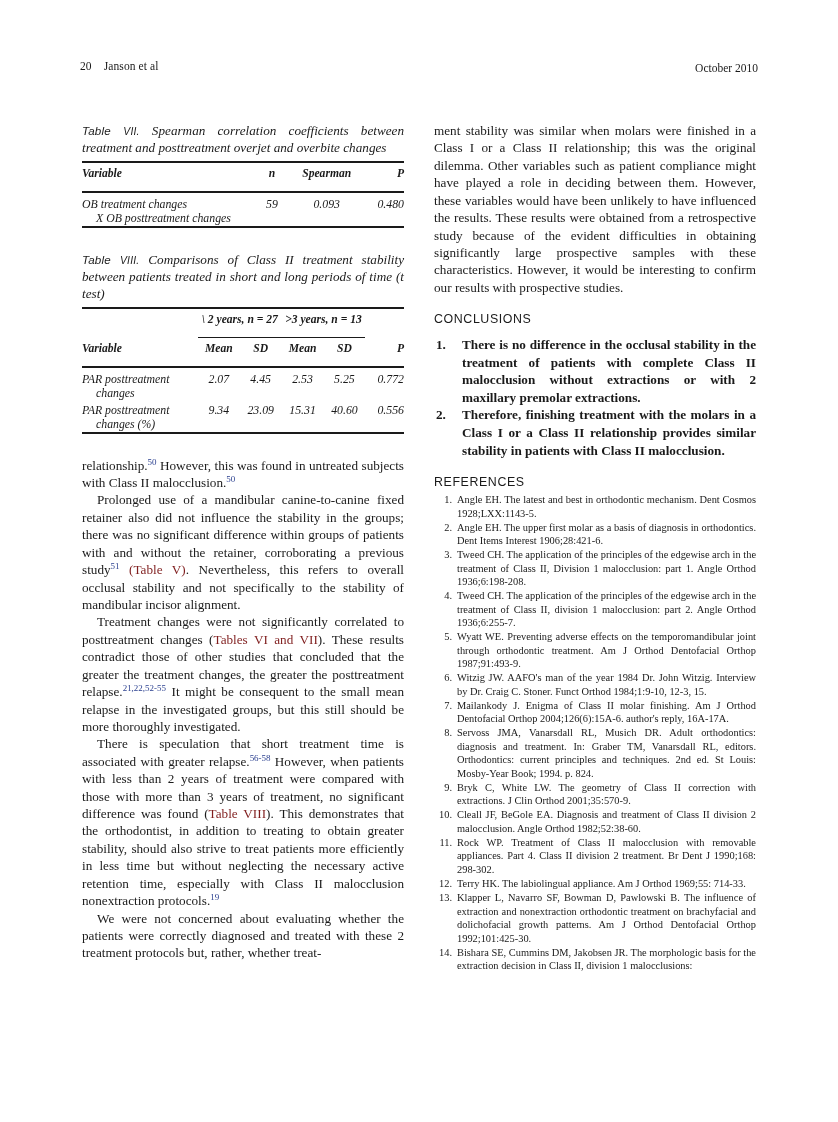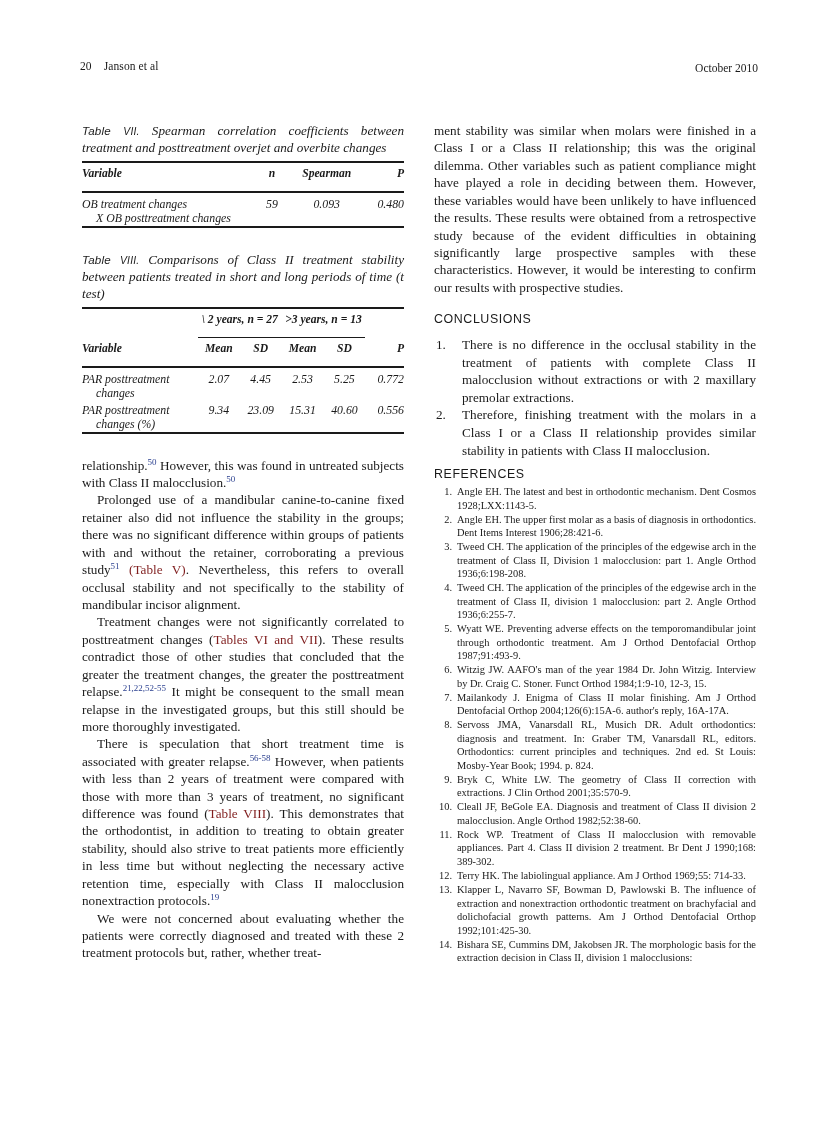--- a/index.html
+++ b/index.html
@@ -124,20 +124,21 @@
     font-weight: normal;
     letter-spacing: 0.6px;
     margin: 16px 0 10px 0;
   }
 
   
   ol.concl {
     margin: 0; padding: 0;
     list-style: none;
     counter-reset: cn;
+    font-weight: bold;
   }
   ol.concl li {
     position: relative;
     padding-left: 28px;
     margin-bottom: 0px;
     font-size: 13.2px;
     line-height: 1.33;
     text-align: justify;
   }
   ol.concl li::before {
@@ -308,33 +309,33 @@
 
     <p class="body">ment stability was similar when molars were finished in a Class I or a Class II relationship; this was the original dilemma. Other variables such as patient compliance might have played a role in deciding between them. However, these variables would have been unlikely to have influenced the results. These results were obtained from a retrospective study because of the evident difficulties in obtaining significantly large prospective samples with these characteristics. However, it would be interesting to confirm our results with prospective studies.</p>
 
     <h2 class="sec">CONCLUSIONS</h2>
 
     <ol class="concl">
       <li>There is no difference in the occlusal stability in the treatment of patients with complete Class II malocclusion without extractions or with 2 maxillary premolar extractions.</li>
       <li>Therefore, finishing treatment with the molars in a Class I or a Class II relationship provides similar stability in patients with Class II malocclusion.</li>
     </ol>
 
-    <h2 class="sec" style="margin-top:8px;margin-bottom:4px">REFERENCES</h2>
+    <h2 class="sec" style="margin-top:16px;margin-bottom:4px">REFERENCES</h2>
 
     <ol class="refs">
       <li>Angle EH. The latest and best in orthodontic mechanism. Dent Cosmos 1928;LXX:1143-5.</li>
       <li>Angle EH. The upper first molar as a basis of diagnosis in orthodontics. Dent Items Interest 1906;28:421-6.</li>
       <li>Tweed CH. The application of the principles of the edgewise arch in the treatment of Class II, Division 1 malocclusion: part 1. Angle Orthod 1936;6:198-208.</li>
       <li>Tweed CH. The application of the principles of the edgewise arch in the treatment of Class II, division 1 malocclusion: part 2. Angle Orthod 1936;6:255-7.</li>
       <li>Wyatt WE. Preventing adverse effects on the temporomandibular joint through orthodontic treatment. Am J Orthod Dentofacial Orthop 1987;91:493-9.</li>
       <li>Witzig JW. AAFO's man of the year 1984 Dr. John Witzig. Interview by Dr. Craig C. Stoner. Funct Orthod 1984;1:9-10, 12-3, 15.</li>
       <li>Mailankody J. Enigma of Class II molar finishing. Am J Orthod Dentofacial Orthop 2004;126(6):15A-6. author's reply, 16A-17A.</li>
       <li>Servoss JMA, Vanarsdall RL, Musich DR. Adult orthodontics: diagnosis and treatment. In: Graber TM, Vanarsdall RL, editors. Orthodontics: current principles and techniques. 2nd ed. St Louis: Mosby-Year Book; 1994. p. 824.</li>
       <li>Bryk C, White LW. The geometry of Class II correction with extractions. J Clin Orthod 2001;35:570-9.</li>
       <li>Cleall JF, BeGole EA. Diagnosis and treatment of Class II division 2 malocclusion. Angle Orthod 1982;52:38-60.</li>
-      <li>Rock WP. Treatment of Class II malocclusion with removable appliances. Part 4. Class II division 2 treatment. Br Dent J 1990;168: 389-302.</li>
+      <li>Rock WP. Treatment of Class II malocclusion with removable appliances. Part 4. Class II division 2 treatment. Br Dent J 1990;168: 298-302.</li>
       <li>Terry HK. The labiolingual appliance. Am J Orthod 1969;55: 714-33.</li>
       <li>Klapper L, Navarro SF, Bowman D, Pawlowski B. The influence of extraction and nonextraction orthodontic treatment on brachyfacial and dolichofacial growth patterns. Am J Orthod Dentofacial Orthop 1992;101:425-30.</li>
       <li>Bishara SE, Cummins DM, Jakobsen JR. The morphologic basis for the extraction decision in Class II, division 1 malocclusions:</li>
     </ol>
   </div>
 
 </div>
 
 </body></html>

